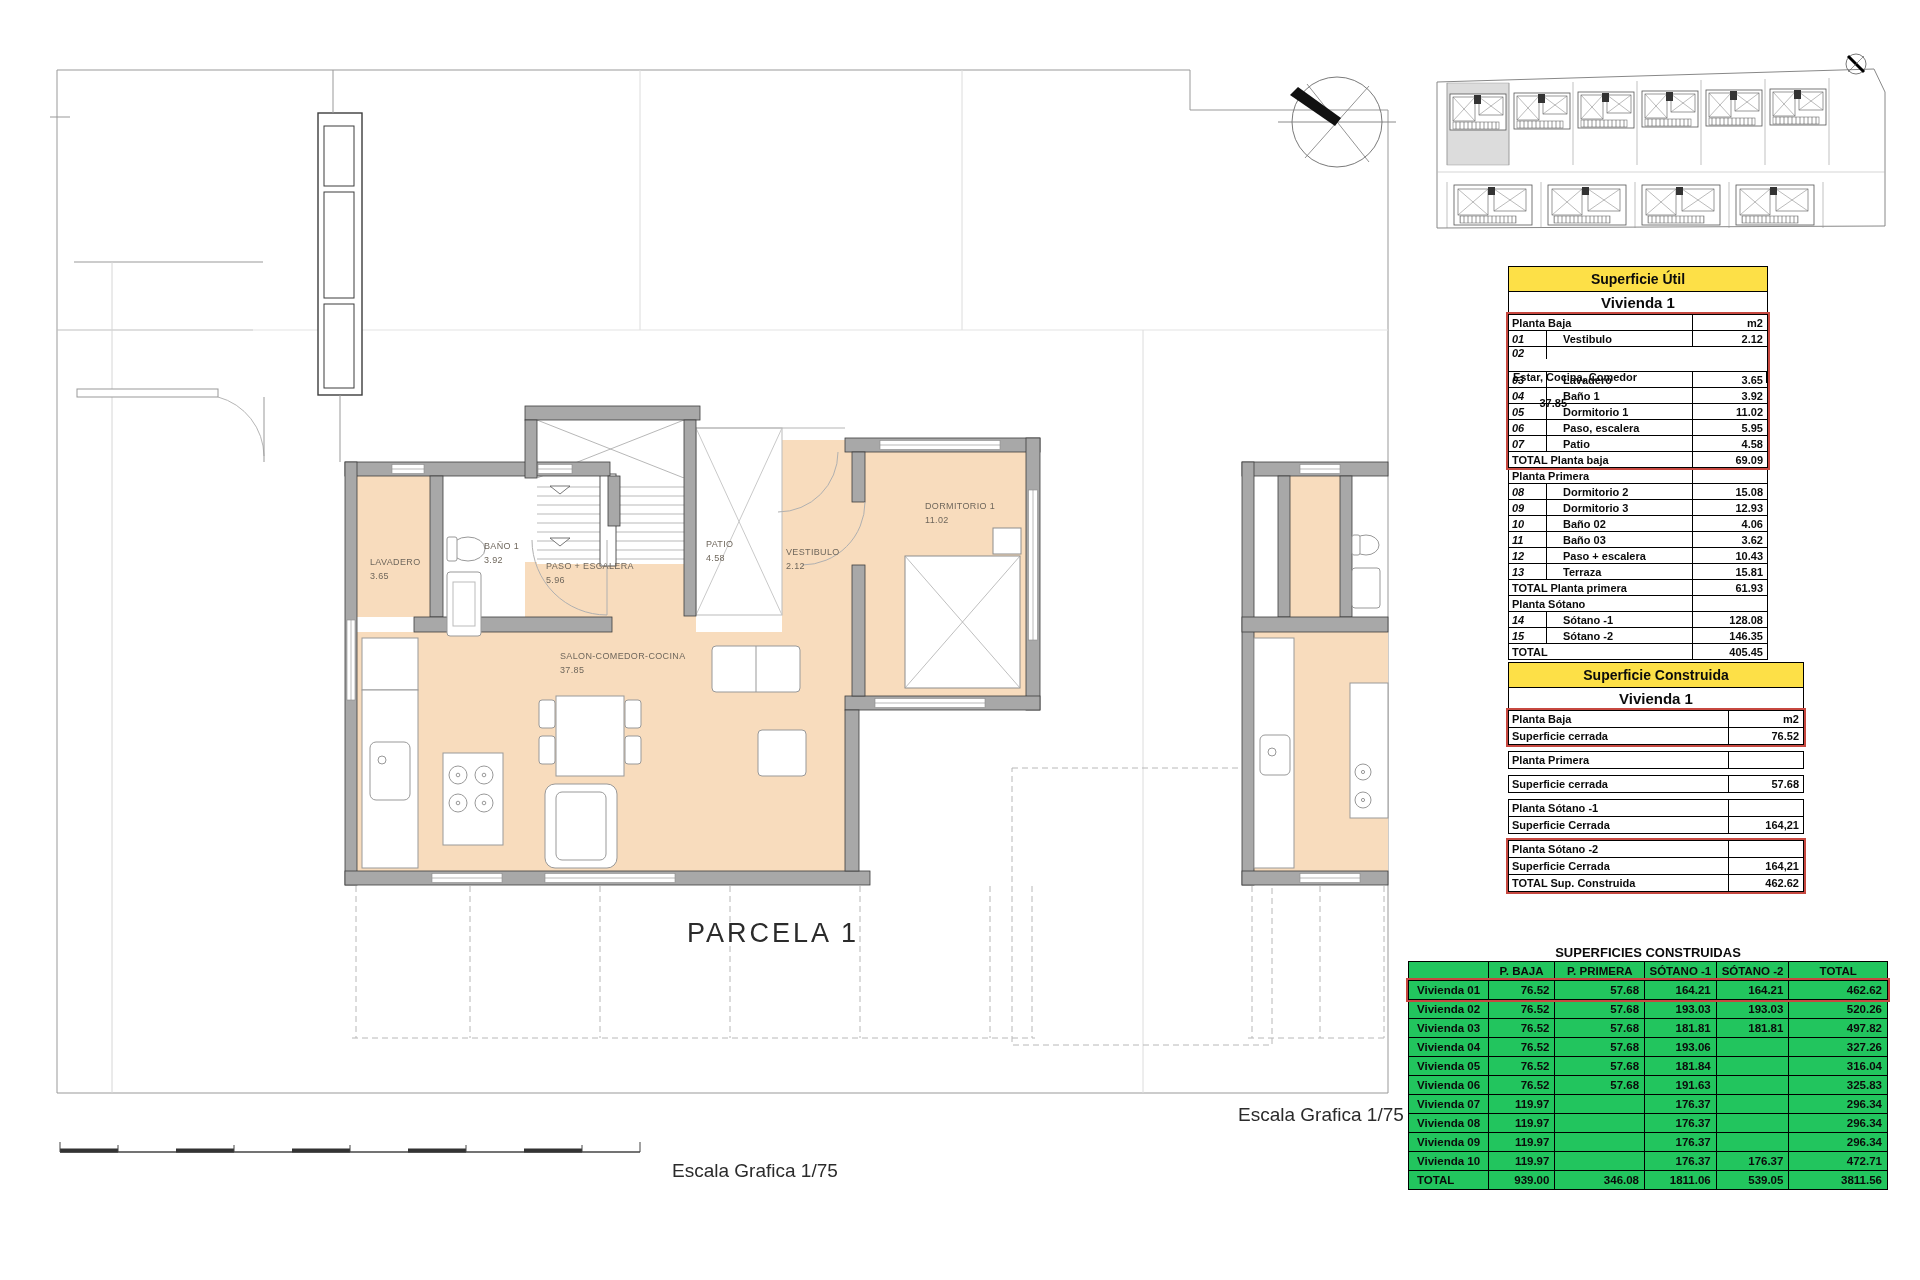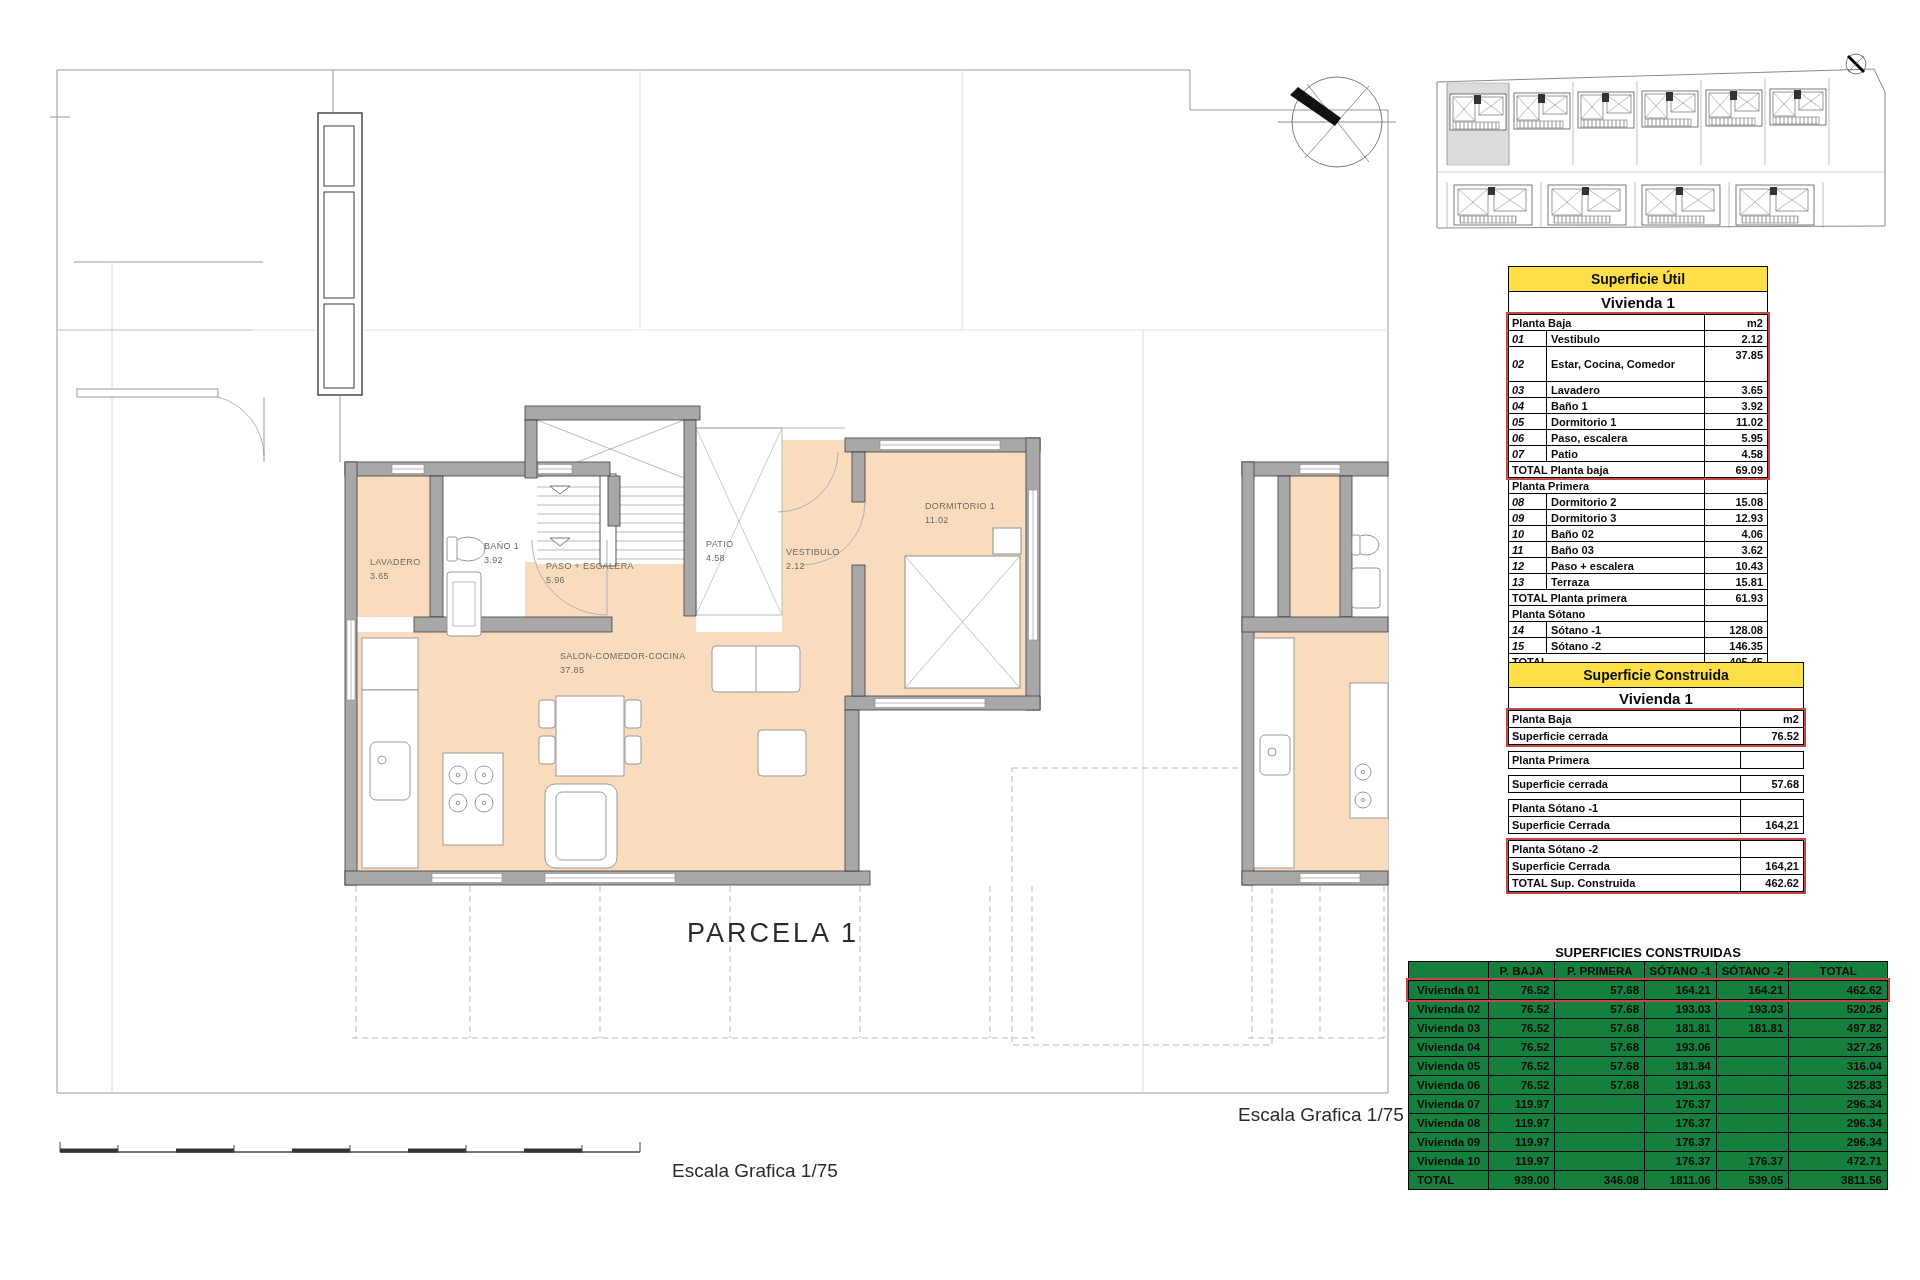--- a/index.html
+++ b/index.html
@@ -14,32 +14,32 @@
            color:#2b2b2b;font-weight:400;}
   .escala{position:absolute;font-size:19px;color:#2b2b2b;}
   .escala.bottom{left:672px;top:1160px;}
   .escala.right{left:1238px;top:1104px;}
 
   
   .tbl{position:absolute;font-weight:bold;color:#0b0b0b;}
   .t-title{border:1px solid #000;text-align:center;font-size:14px;height:24px;line-height:24px;background:#fde047;}
   .t-sub{border:1px solid #000;margin-top:-1px;text-align:center;font-size:15px;height:22px;line-height:22px;background:#fff;}
   .r{display:flex;align-items:stretch;border:1px solid #000;margin-top:-1px;background:#fff;
-     font-size:11px;height:17px;box-sizing:border-box;}
-  .r.tall{height:36px;}
+     font-size:11px;height:17px;box-sizing:border-box;gap:12px;}
+  .r.tall{height:26px;flex-direction:column;}
   .c-num{width:38px;padding-left:3px;border-right:1px solid #000;display:flex;align-items:center;box-sizing:border-box;font-style:italic;}
   .c-name{flex:1;padding-left:4px;border-right:1px solid #000;display:flex;align-items:center;box-sizing:border-box;}
   .c-hspan{flex:1;padding-left:3px;border-right:1px solid #000;display:flex;align-items:center;box-sizing:border-box;}
   .c-val{width:62px;display:flex;align-items:center;justify-content:flex-end;padding-right:4px;box-sizing:border-box;}
   .redwrap{position:relative;box-shadow:0 0 0 2px #c74840;z-index:2;}
   .gap{height:7px;}
 
   
   .t3-title{text-align:center;font-size:13px;height:18px;line-height:18px;}
-  .r3{display:flex;border:1px solid #000;margin-top:-1px;background:#15803d;font-size:11.5px;
+  .r3{display:flex;border:1px solid #000;margin-top:-1px;background:#22c55e;font-size:11.5px;
       height:20px;box-sizing:border-box;}
   .bc{display:flex;align-items:center;border-right:1px solid #000;box-sizing:border-box;
       justify-content:flex-end;padding-right:5px;}
   .bc.lab{justify-content:flex-start;padding-left:8px;}
   .bc.hd{justify-content:center;padding:0;}
   .cA{width:80px;}.cB{width:67px;}.cC{width:90px;}.cD{width:72px;}.cE{width:73px;}.cF{width:98px;border-right:none;}
 </style>
 </head>
 <body>
 

